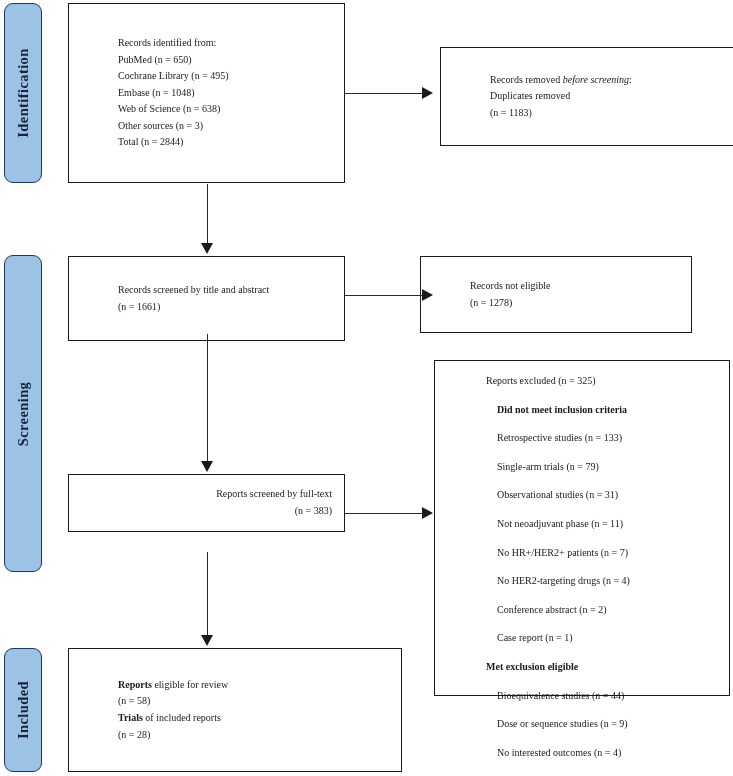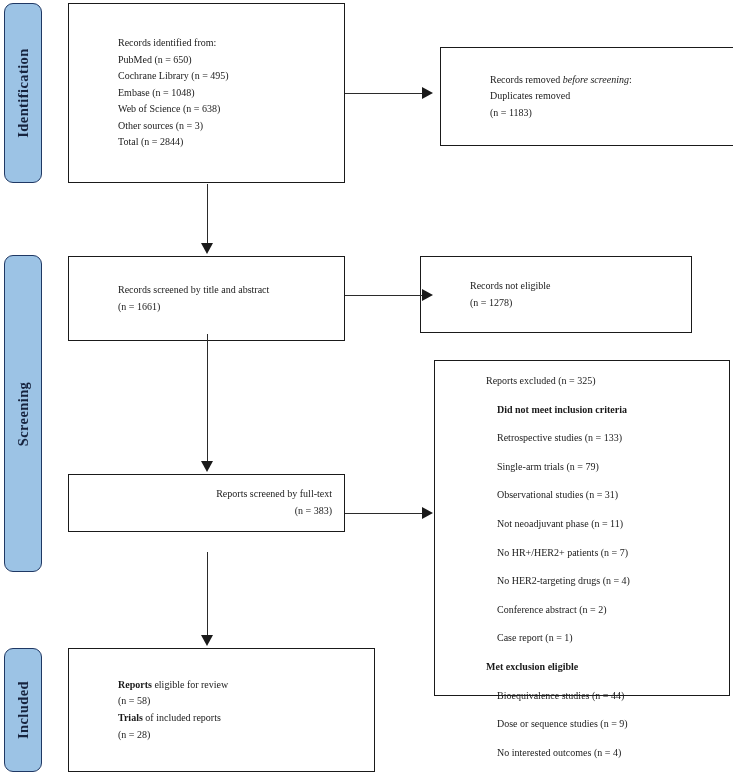--- a/index.html
+++ b/index.html
@@ -167,21 +167,21 @@
     </div>
   </div>
 
   <div class="flow-box" style="left:68px; top:474px; width:277px; height:58px;text-align:right;">
     <div class="box-inner">
       <div class="line">Reports screened by full-text</div>
       <div class="line">(n = 383)</div>
     </div>
   </div>
 
-  <div class="flow-box" style="left:68px; top:648px; width:307px; height:124px;">
+  <div class="flow-box" style="left:68px; top:648px; width:334px; height:124px;">
     <div class="box-inner">
       <div class="line"><span class="b">Reports</span><span> eligible for review</span></div>
       <div class="line">(n = 58)</div>
       <div class="line"><span class="b">Trials</span><span> of included reports</span></div>
       <div class="line">(n = 28)</div>
     </div>
   </div>
 
   <div class="hline" style="left:345px; top:93px; width:78px;"></div>
   <div class="arrow-right" style="left:422px; top:86.5px;"></div>

